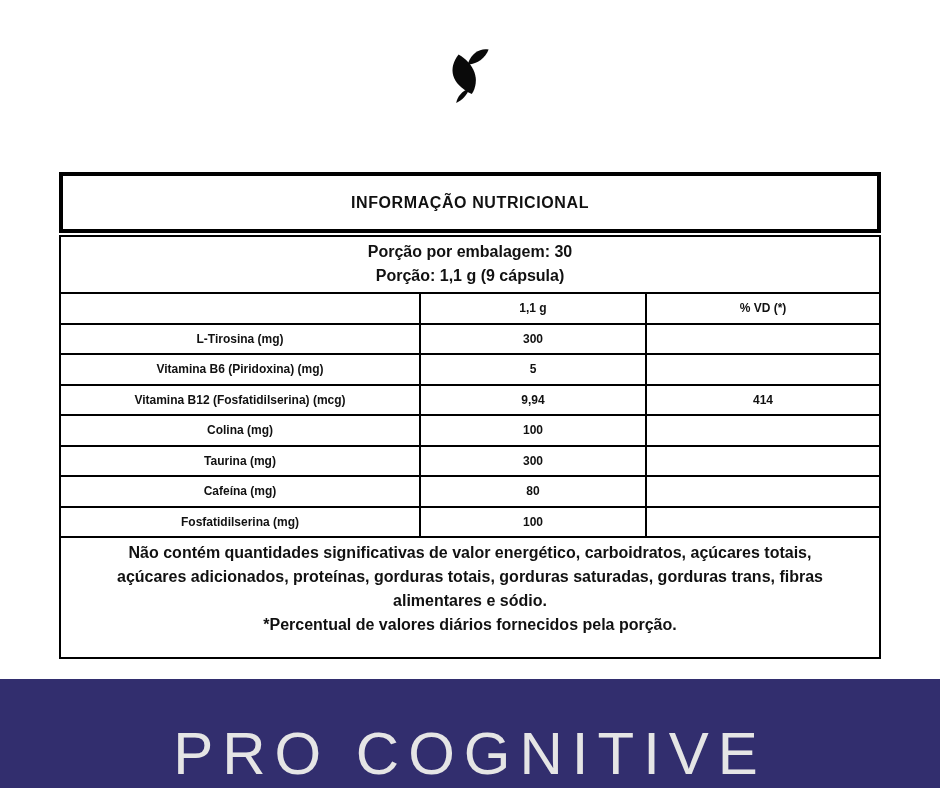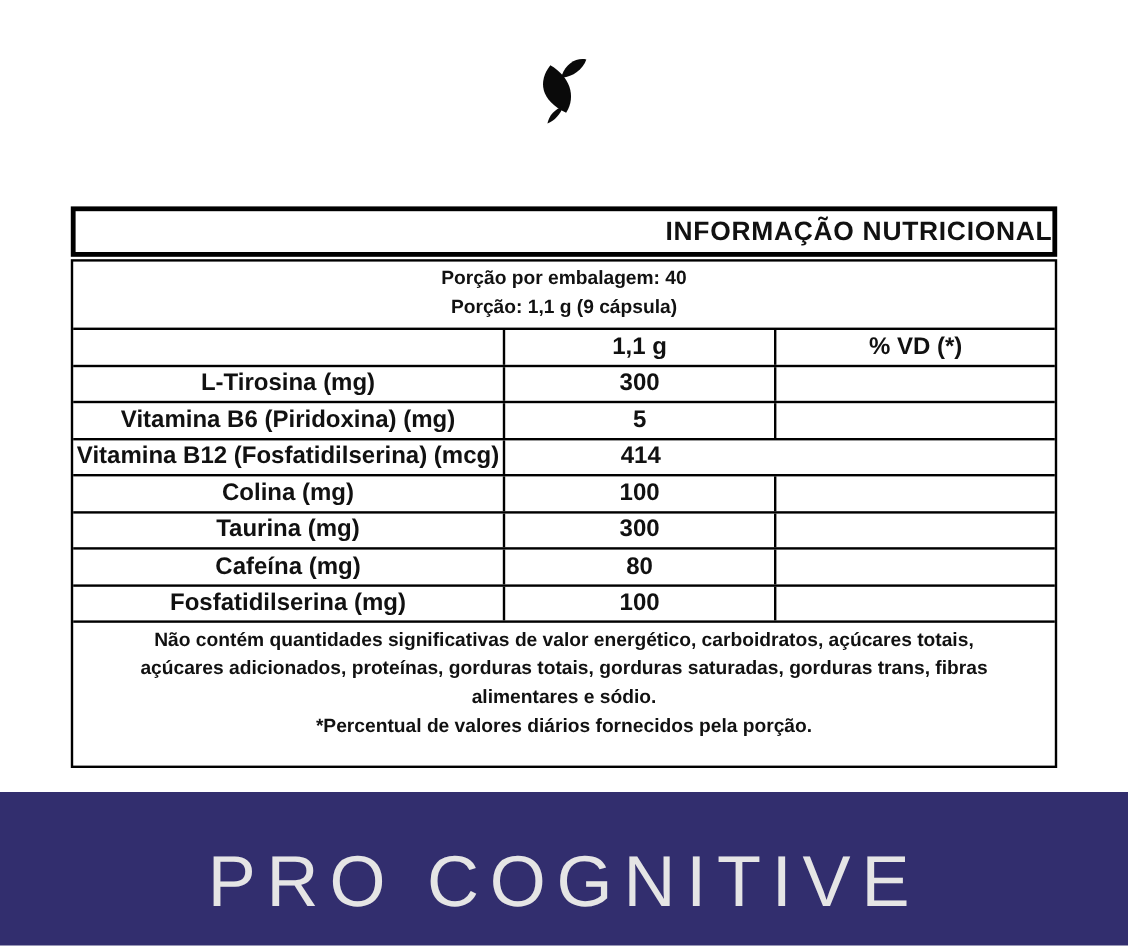--- a/index.html
+++ b/index.html
@@ -24,25 +24,25 @@
     display:block;
   }
   .nutri-wrap{
     width:822px;
     margin:64px auto 0 auto;
     box-sizing:border-box;
   }
   .title-box{
     box-sizing:border-box;
     border:4px solid #000;
-    height:42px;
+    height:61px;
     display:flex;
     align-items:center;
-    justify-content:flex-end;
-    font-size:22px;
+    justify-content:center;
+    font-size:16px;
     font-weight:800;
     letter-spacing:0.6px;
   }
   .main-box{
     box-sizing:border-box;
     border:2px solid #000;
     margin-top:2px;
   }
   .serving{
     box-sizing:border-box;
@@ -56,21 +56,21 @@
   .trow{
     display:grid;
     grid-template-columns:360px 226px 1fr;
     border-bottom:2px solid #000;
     height:28.5px;
   }
   .trow .c{
     display:flex;
     align-items:center;
     justify-content:center;
-    font-size:20px;
+    font-size:12px;
     font-weight:600;
     box-sizing:border-box;
   }
   .trow .c1,.trow .c2{
     border-right:2px solid #000;
   }
   .trow.thead .c{
     font-weight:700;
   }
   .notes{
@@ -114,21 +114,21 @@
 
 <div class="nutri-wrap">
 
   <div class="title-box">
     <span>INFORMAÇÃO NUTRICIONAL</span>
   </div>
 
   <div class="main-box">
 
     <div class="serving">
-      <div>Porção por embalagem: 40</div>
+      <div>Porção por embalagem: 30</div>
       <div>Porção: 1,1 g (9 cápsula)</div>
     </div>
 
     <div class="trow thead">
       <div class="c c1"></div>
       <div class="c c2">1,1 g</div>
       <div class="c c3">% VD (*)</div>
     </div>
 
     <div class="trow">
@@ -137,20 +137,21 @@
       <div class="c c3"></div>
     </div>
 
     <div class="trow">
       <div class="c c1">Vitamina B6 (Piridoxina) (mg)</div>
       <div class="c c2">5</div>
     </div>
 
     <div class="trow">
       <div class="c c1">Vitamina B12 (Fosfatidilserina) (mcg)</div>
+      <div class="c c2">9,94</div>
       <div class="c c3">414</div>
     </div>
 
     <div class="trow">
       <div class="c c1">Colina (mg)</div>
       <div class="c c2">100</div>
       <div class="c c3"></div>
     </div>
 
     <div class="trow">

